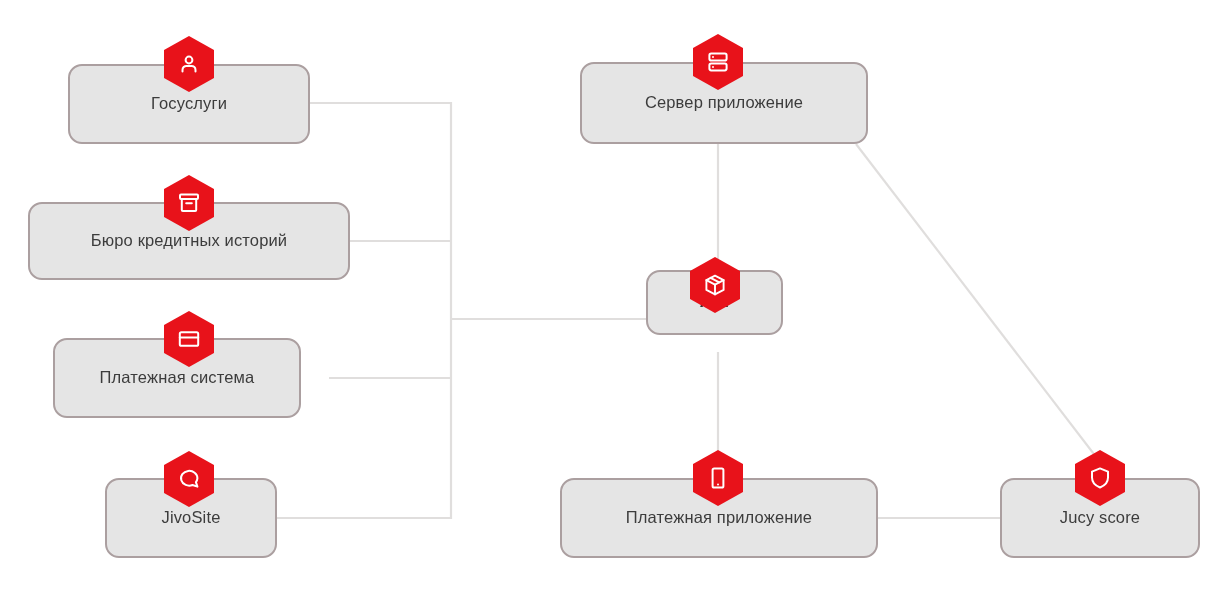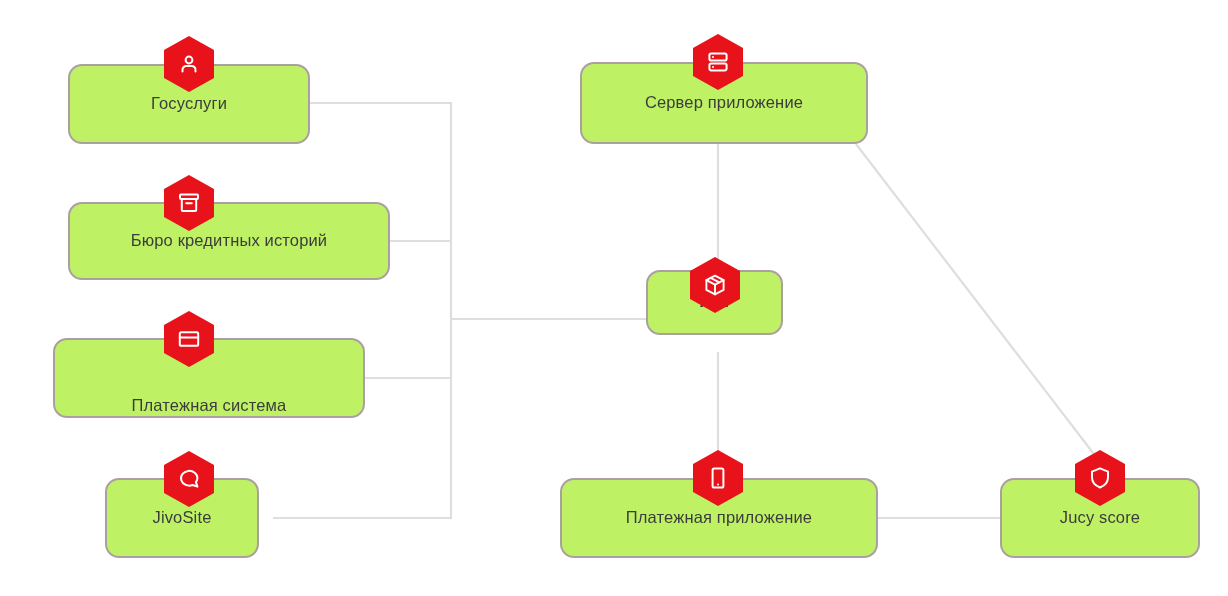--- a/index.html
+++ b/index.html
@@ -26,21 +26,21 @@
     top: 0;
     width: 1228px;
     height: 596px;
     z-index: 1;
   }
   
   .node {
     position: absolute;
     z-index: 2;
     box-sizing: border-box;
-    background: #bef264;
+    background: #e5e5e5;
     border: 2px solid #ab9fa0;
     border-radius: 14px;
     display: flex;
     align-items: center;
     justify-content: center;
   }
   .node-label {
     font-size: 16.5px;
     line-height: 1.2;
     color: #3c3c3c;
@@ -101,42 +101,42 @@
   <div class="node" style="left:68px; top:64px; width:242px; height:80px;">
     <span class="node-label">Госуслуги</span>
   </div>
   <div class="badge" style="left:164px; top:36px;">
     <svg viewBox="0 0 24 24" fill="none" stroke="#ffffff" stroke-width="2" stroke-linecap="round" stroke-linejoin="round">
       <circle cx="12" cy="8" r="3.4"></circle>
       <path d="M5.5 19.5 v-1.6 a4 4 0 0 1 4-4 h5 a4 4 0 0 1 4 4 v1.6"></path>
     </svg>
   </div>
 
-  <div class="node" style="left:28px; top:202px; width:322px; height:78px;margin-left:40px;">
+  <div class="node" style="left:28px; top:202px; width:322px; height:78px;">
     <span class="node-label">Бюро кредитных историй</span>
   </div>
   <div class="badge" style="left:164px; top:175px;">
     <svg viewBox="0 0 24 24" fill="none" stroke="#ffffff" stroke-width="2" stroke-linecap="round" stroke-linejoin="round">
       <rect x="3" y="3.5" width="18" height="4.6" rx="1"></rect>
       <path d="M4.8 8.1 h14.4 v11 a1 1 0 0 1 -1 1 h-12.4 a1 1 0 0 1 -1 -1 z"></path>
       <path d="M9.2 12.2 h5.6"></path>
     </svg>
   </div>
 
-  <div class="node" style="left:53px; top:338px; width:312px; height:80px;align-items:flex-end;">
+  <div class="node" style="left:53px; top:338px; width:248px; height:80px;">
     <span class="node-label">Платежная система</span>
   </div>
   <div class="badge" style="left:164px; top:311px;">
     <svg viewBox="0 0 24 24" fill="none" stroke="#ffffff" stroke-width="2" stroke-linecap="round" stroke-linejoin="round">
       <rect x="2.8" y="5.2" width="18.4" height="13.6" rx="1.6"></rect>
       <path d="M2.8 10.6 h18.4"></path>
     </svg>
   </div>
 
-  <div class="node" style="left:105px; top:478px; width:154px; height:80px;">
+  <div class="node" style="left:105px; top:478px; width:172px; height:80px;">
     <span class="node-label">JivoSite</span>
   </div>
   <div class="badge" style="left:164px; top:451px;">
     <svg viewBox="0 0 24 24" fill="none" stroke="#ffffff" stroke-width="2" stroke-linecap="round" stroke-linejoin="round">
       <path d="M20.4 11.3 a8.2 7.4 0 1 0 -4.9 6.7 l4.9 1.6 l-1.5 -4.5 a7.1 7.1 0 0 0 1.5 -3.8 z"></path>
     </svg>
   </div>
 
   <div class="node" style="left:580px; top:62px; width:288px; height:82px;">
     <span class="node-label">Сервер приложение</span>

